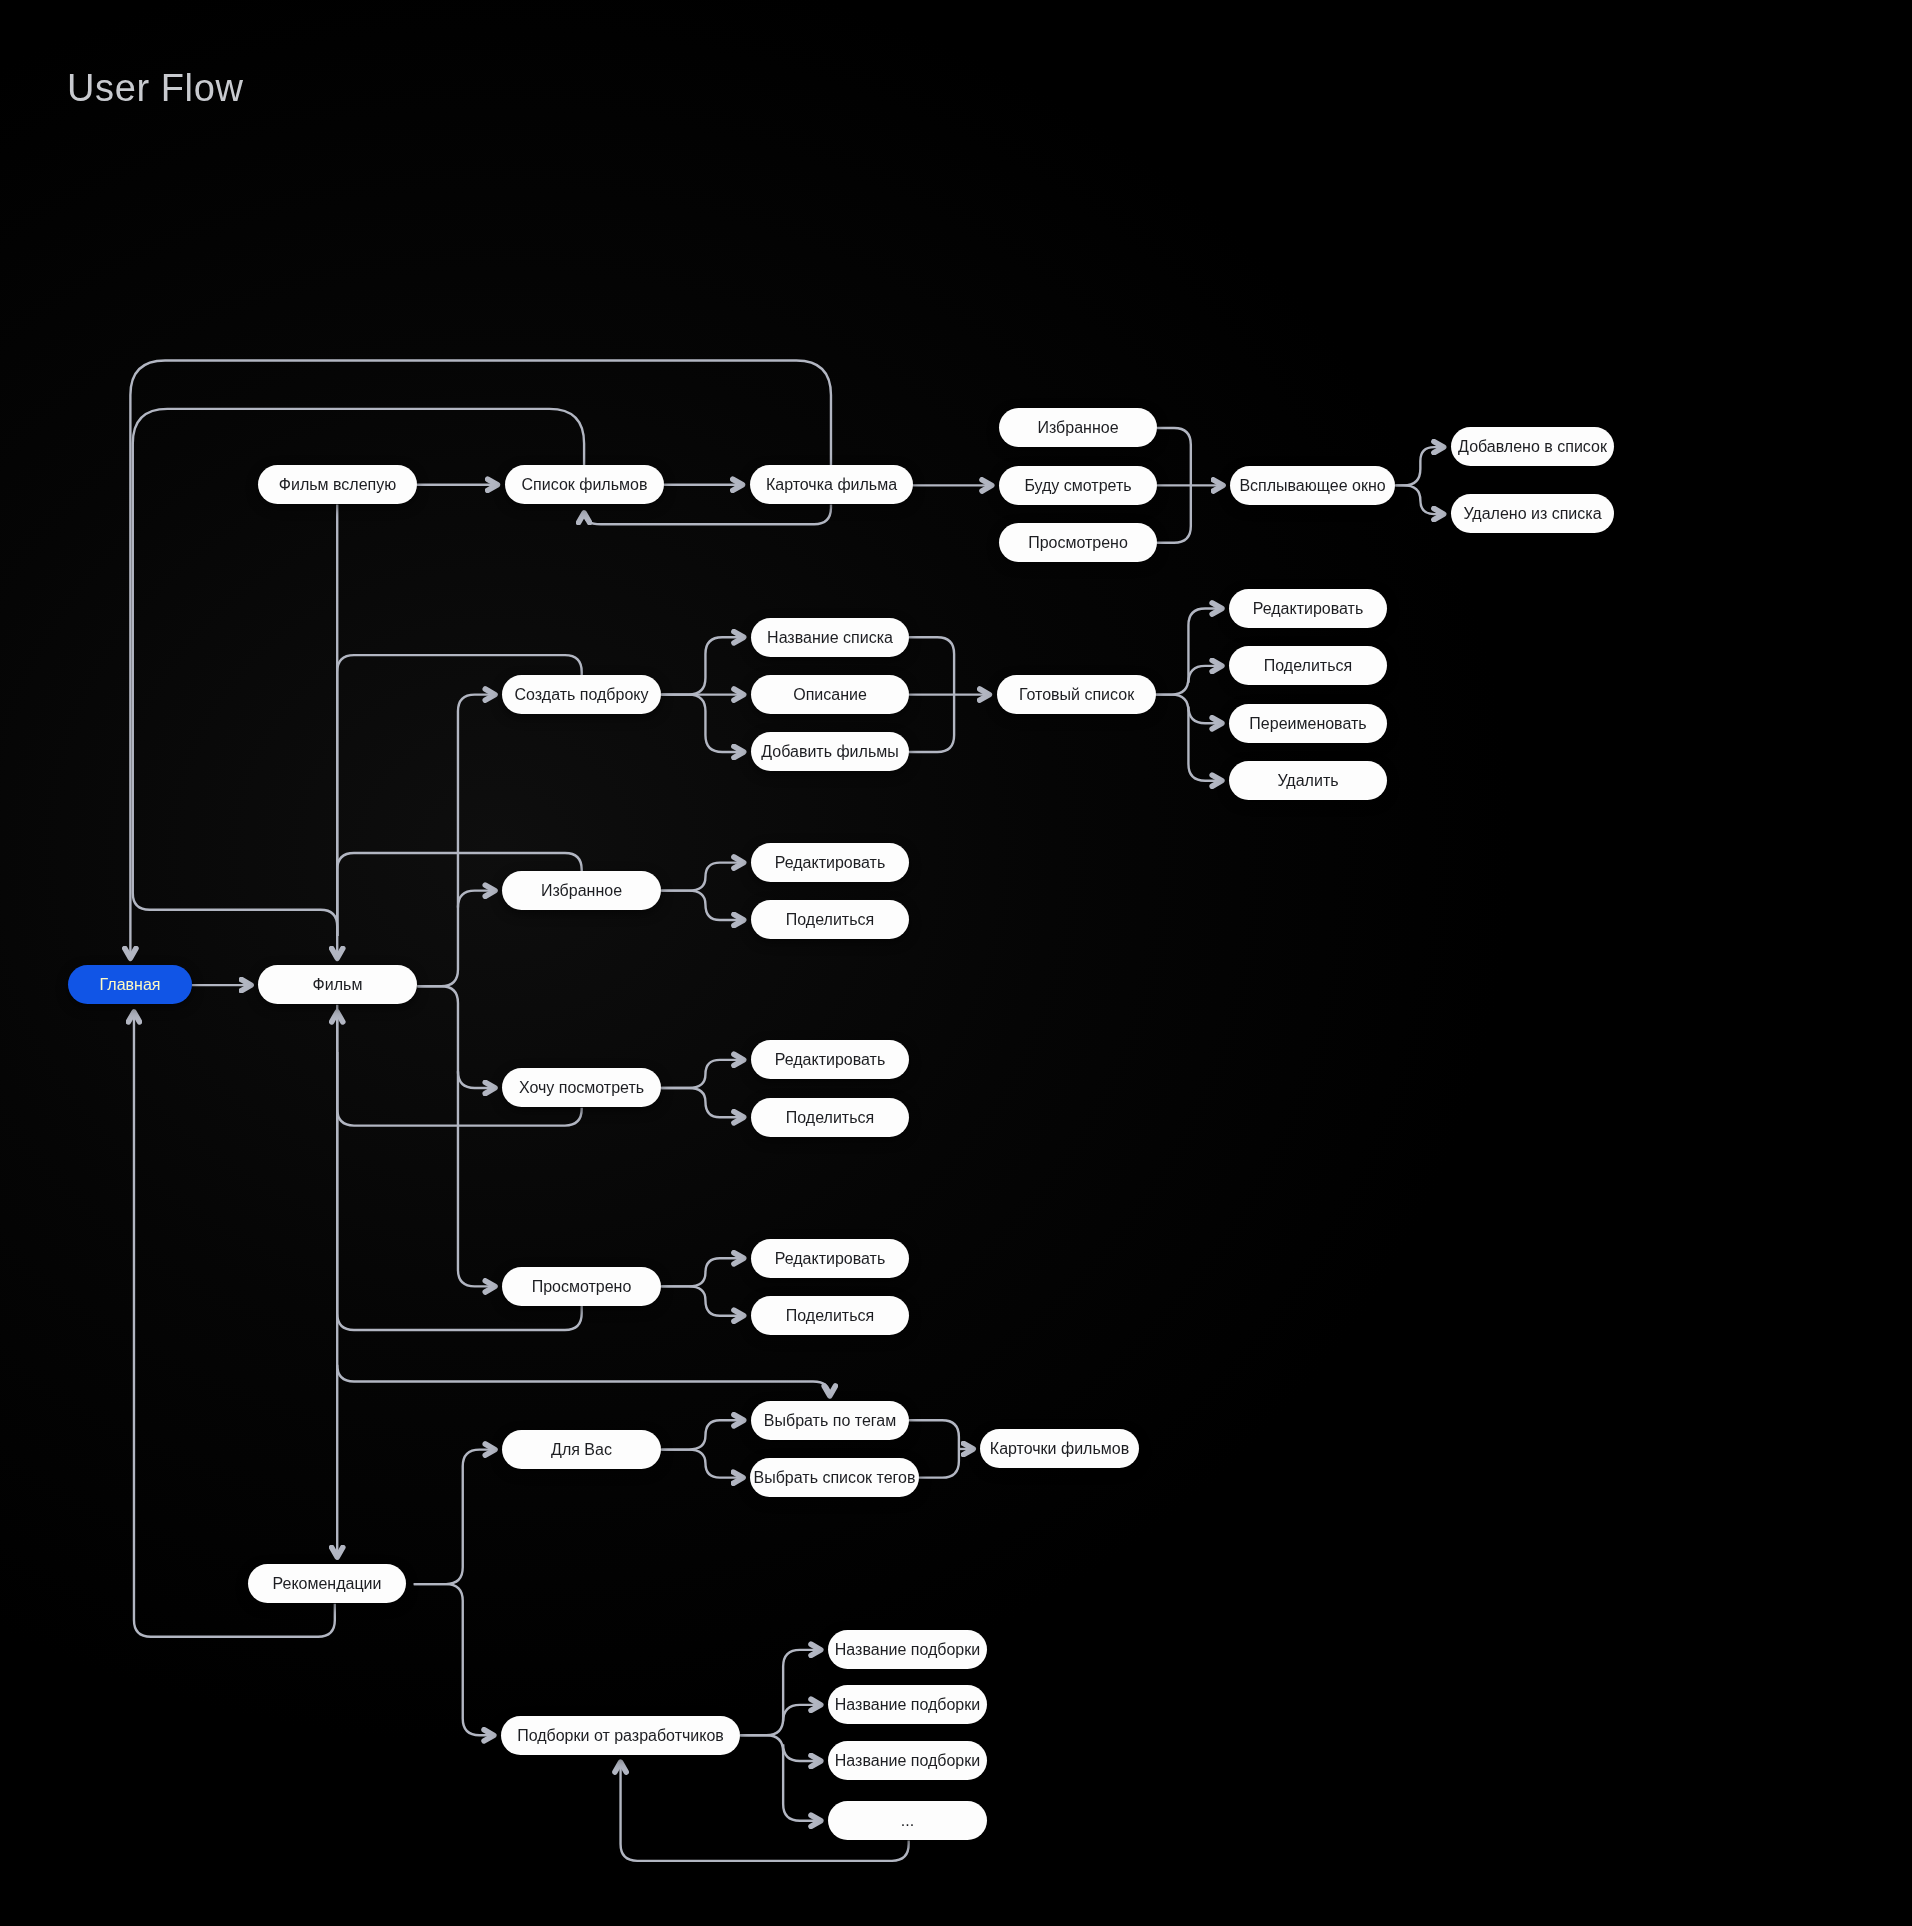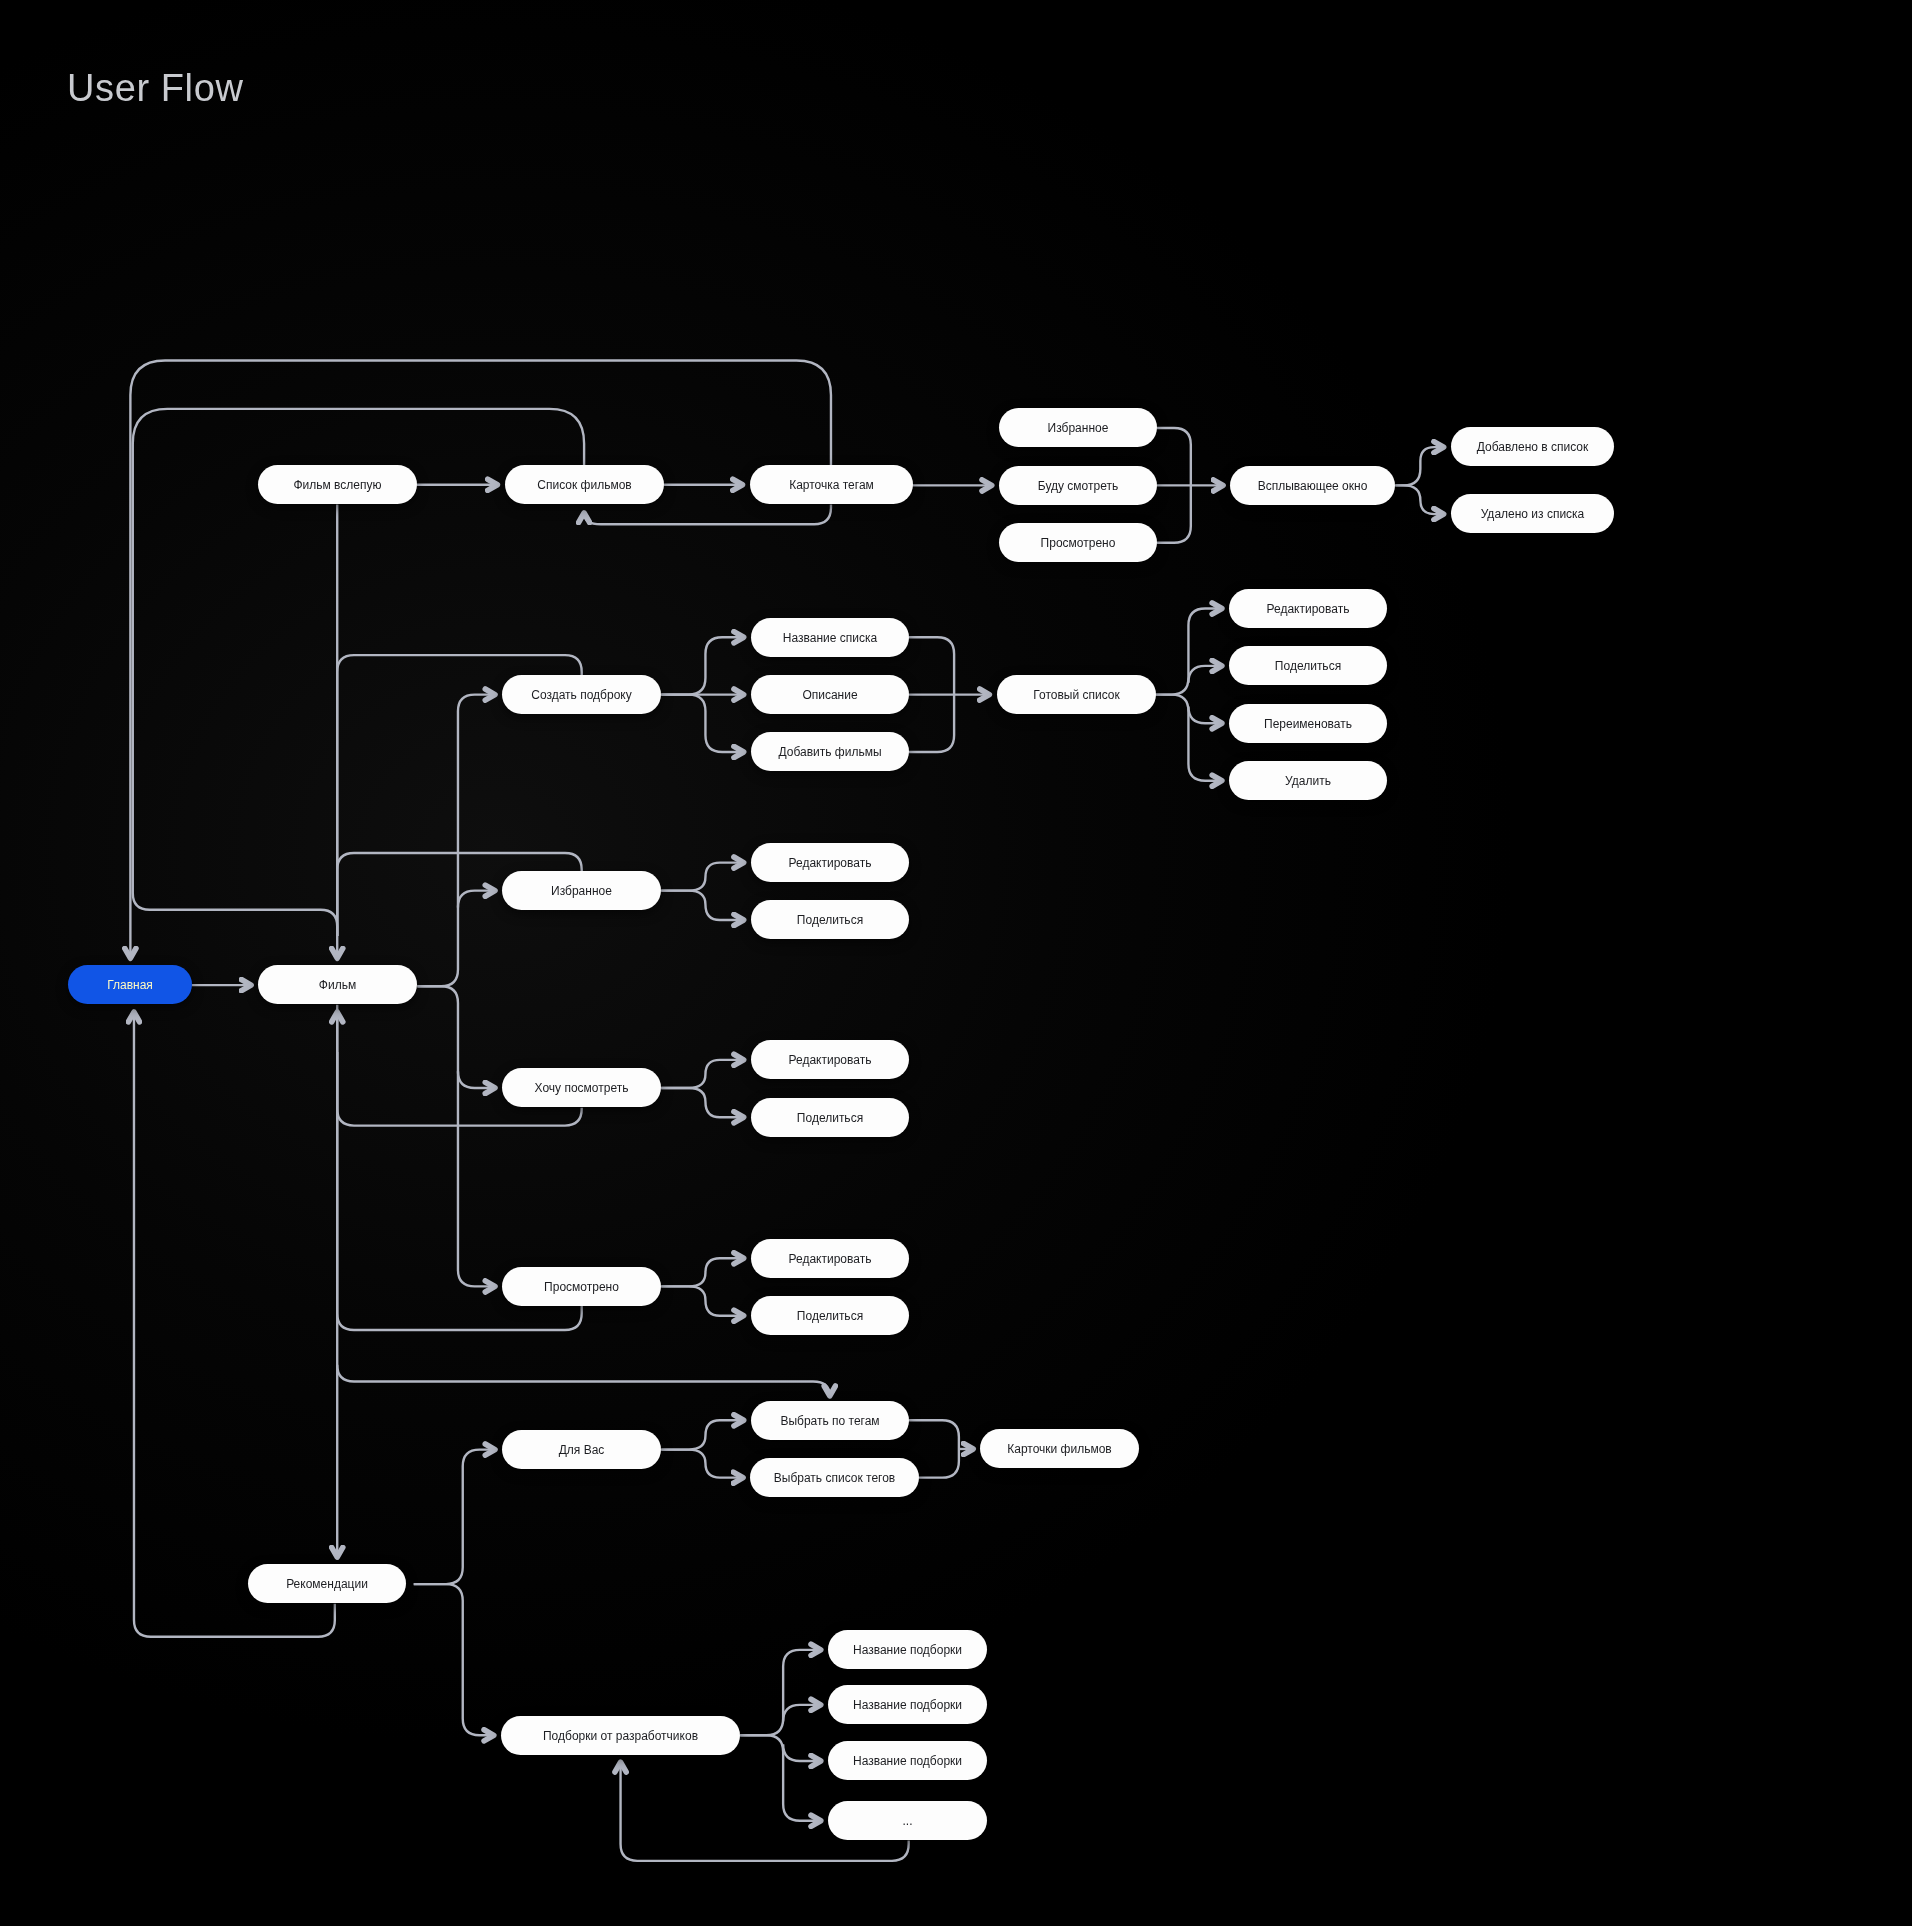--- a/index.html
+++ b/index.html
@@ -8,21 +8,21 @@
     background:radial-gradient(1016px 897px at 26% 44%, #0e0e0e 0%, #050505 55%, #000 100%);
     font-family:"Liberation Sans", sans-serif;
   }
   #title{
     position:absolute;left:67px;top:67px;
     font-size:38px;font-weight:300;color:#c8cacf;letter-spacing:0.6px;
   }
   .node{
     position:absolute;height:39px;border-radius:20px;background:#fdfdfd;
     display:flex;align-items:center;justify-content:center;
-    font-size:12px;line-height:1;color:#1d1e22;
+    font-size:16px;line-height:1;color:#1d1e22;
     box-shadow:0 3.6px 10.8px rgba(0,0,0,.55);
     white-space:nowrap;
   }
   .node.blue{background:#1155e6;color:#fef9c3;}
   svg.edges{position:absolute;left:0;top:0;}
   svg.edges path{fill:none;stroke:#b2b6c2;stroke-width:4;}
 </style>
 </head>
 <body>
 
@@ -113,21 +113,21 @@
     <path d="M 1310 2918 Q 1310 2946 1338 2946 L 1373 2946" marker-end="url(#arr)"></path>
     <path d="M 1238 2903 L 1282 2903 Q 1310 2903 1310 2931 L 1310 3018 Q 1310 3046 1338 3046 L 1373 3046" marker-end="url(#arr)"></path>
 
     <path d="M 1520 3079 L 1520 3085 Q 1520 3113 1492 3113 L 1066 3113 Q 1038 3113 1038 3085 L 1038 2948" marker-end="url(#arr)"></path>
   </svg>
 
   <div class="node blue" style="left:68px;top:965px;width:124px">Главная</div>
   <div class="node" style="left:258px;top:965px;width:159px">Фильм</div>
   <div class="node" style="left:258px;top:465px;width:159px">Фильм вслепую</div>
   <div class="node" style="left:505px;top:465px;width:159px">Список фильмов</div>
-  <div class="node" style="left:750px;top:465px;width:163px">Карточка тегам</div>
+  <div class="node" style="left:750px;top:465px;width:163px">Карточка фильма</div>
   <div class="node" style="left:999px;top:408px;width:158px">Избранное</div>
   <div class="node" style="left:999px;top:466px;width:158px">Буду смотреть</div>
   <div class="node" style="left:999px;top:523px;width:158px">Просмотрено</div>
   <div class="node" style="left:1230px;top:466px;width:165px">Всплывающее окно</div>
   <div class="node" style="left:1451px;top:427px;width:163px">Добавлено в список</div>
   <div class="node" style="left:1451px;top:494px;width:163px">Удалено из списка</div>
 
   <div class="node" style="left:502px;top:675px;width:159px">Создать подброку</div>
   <div class="node" style="left:751px;top:618px;width:158px">Название списка</div>
   <div class="node" style="left:751px;top:675px;width:158px">Описание</div>

